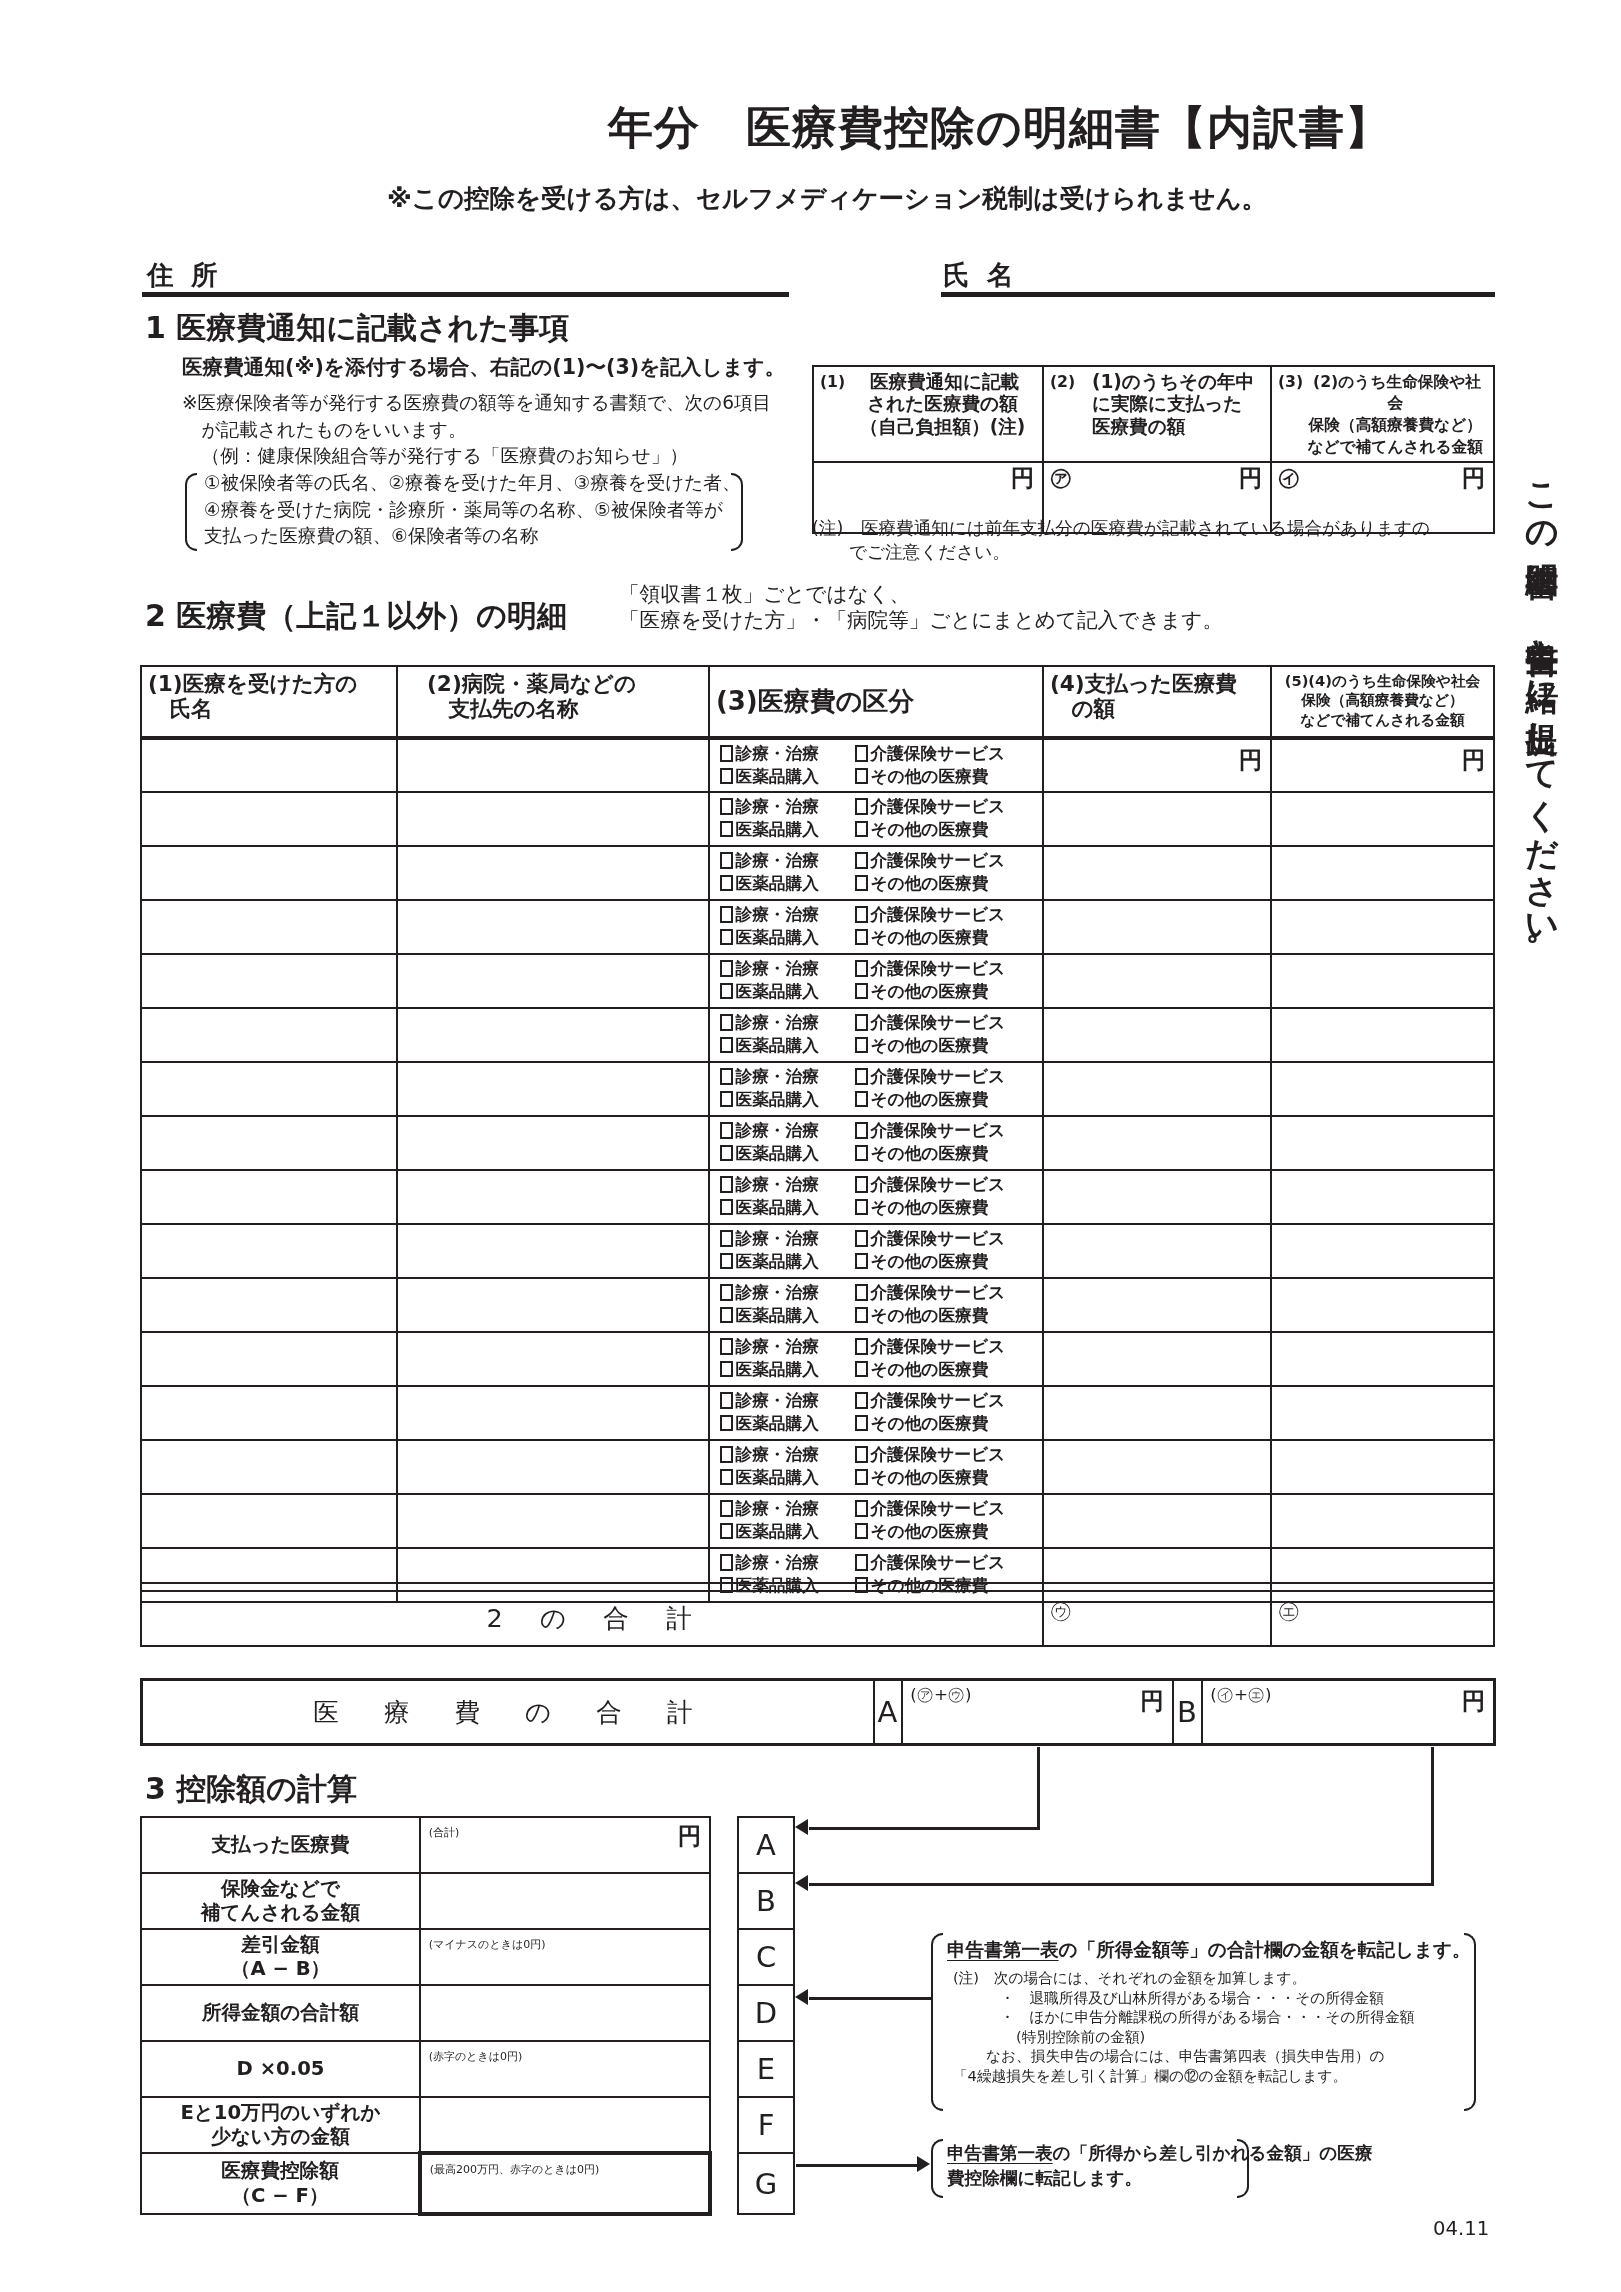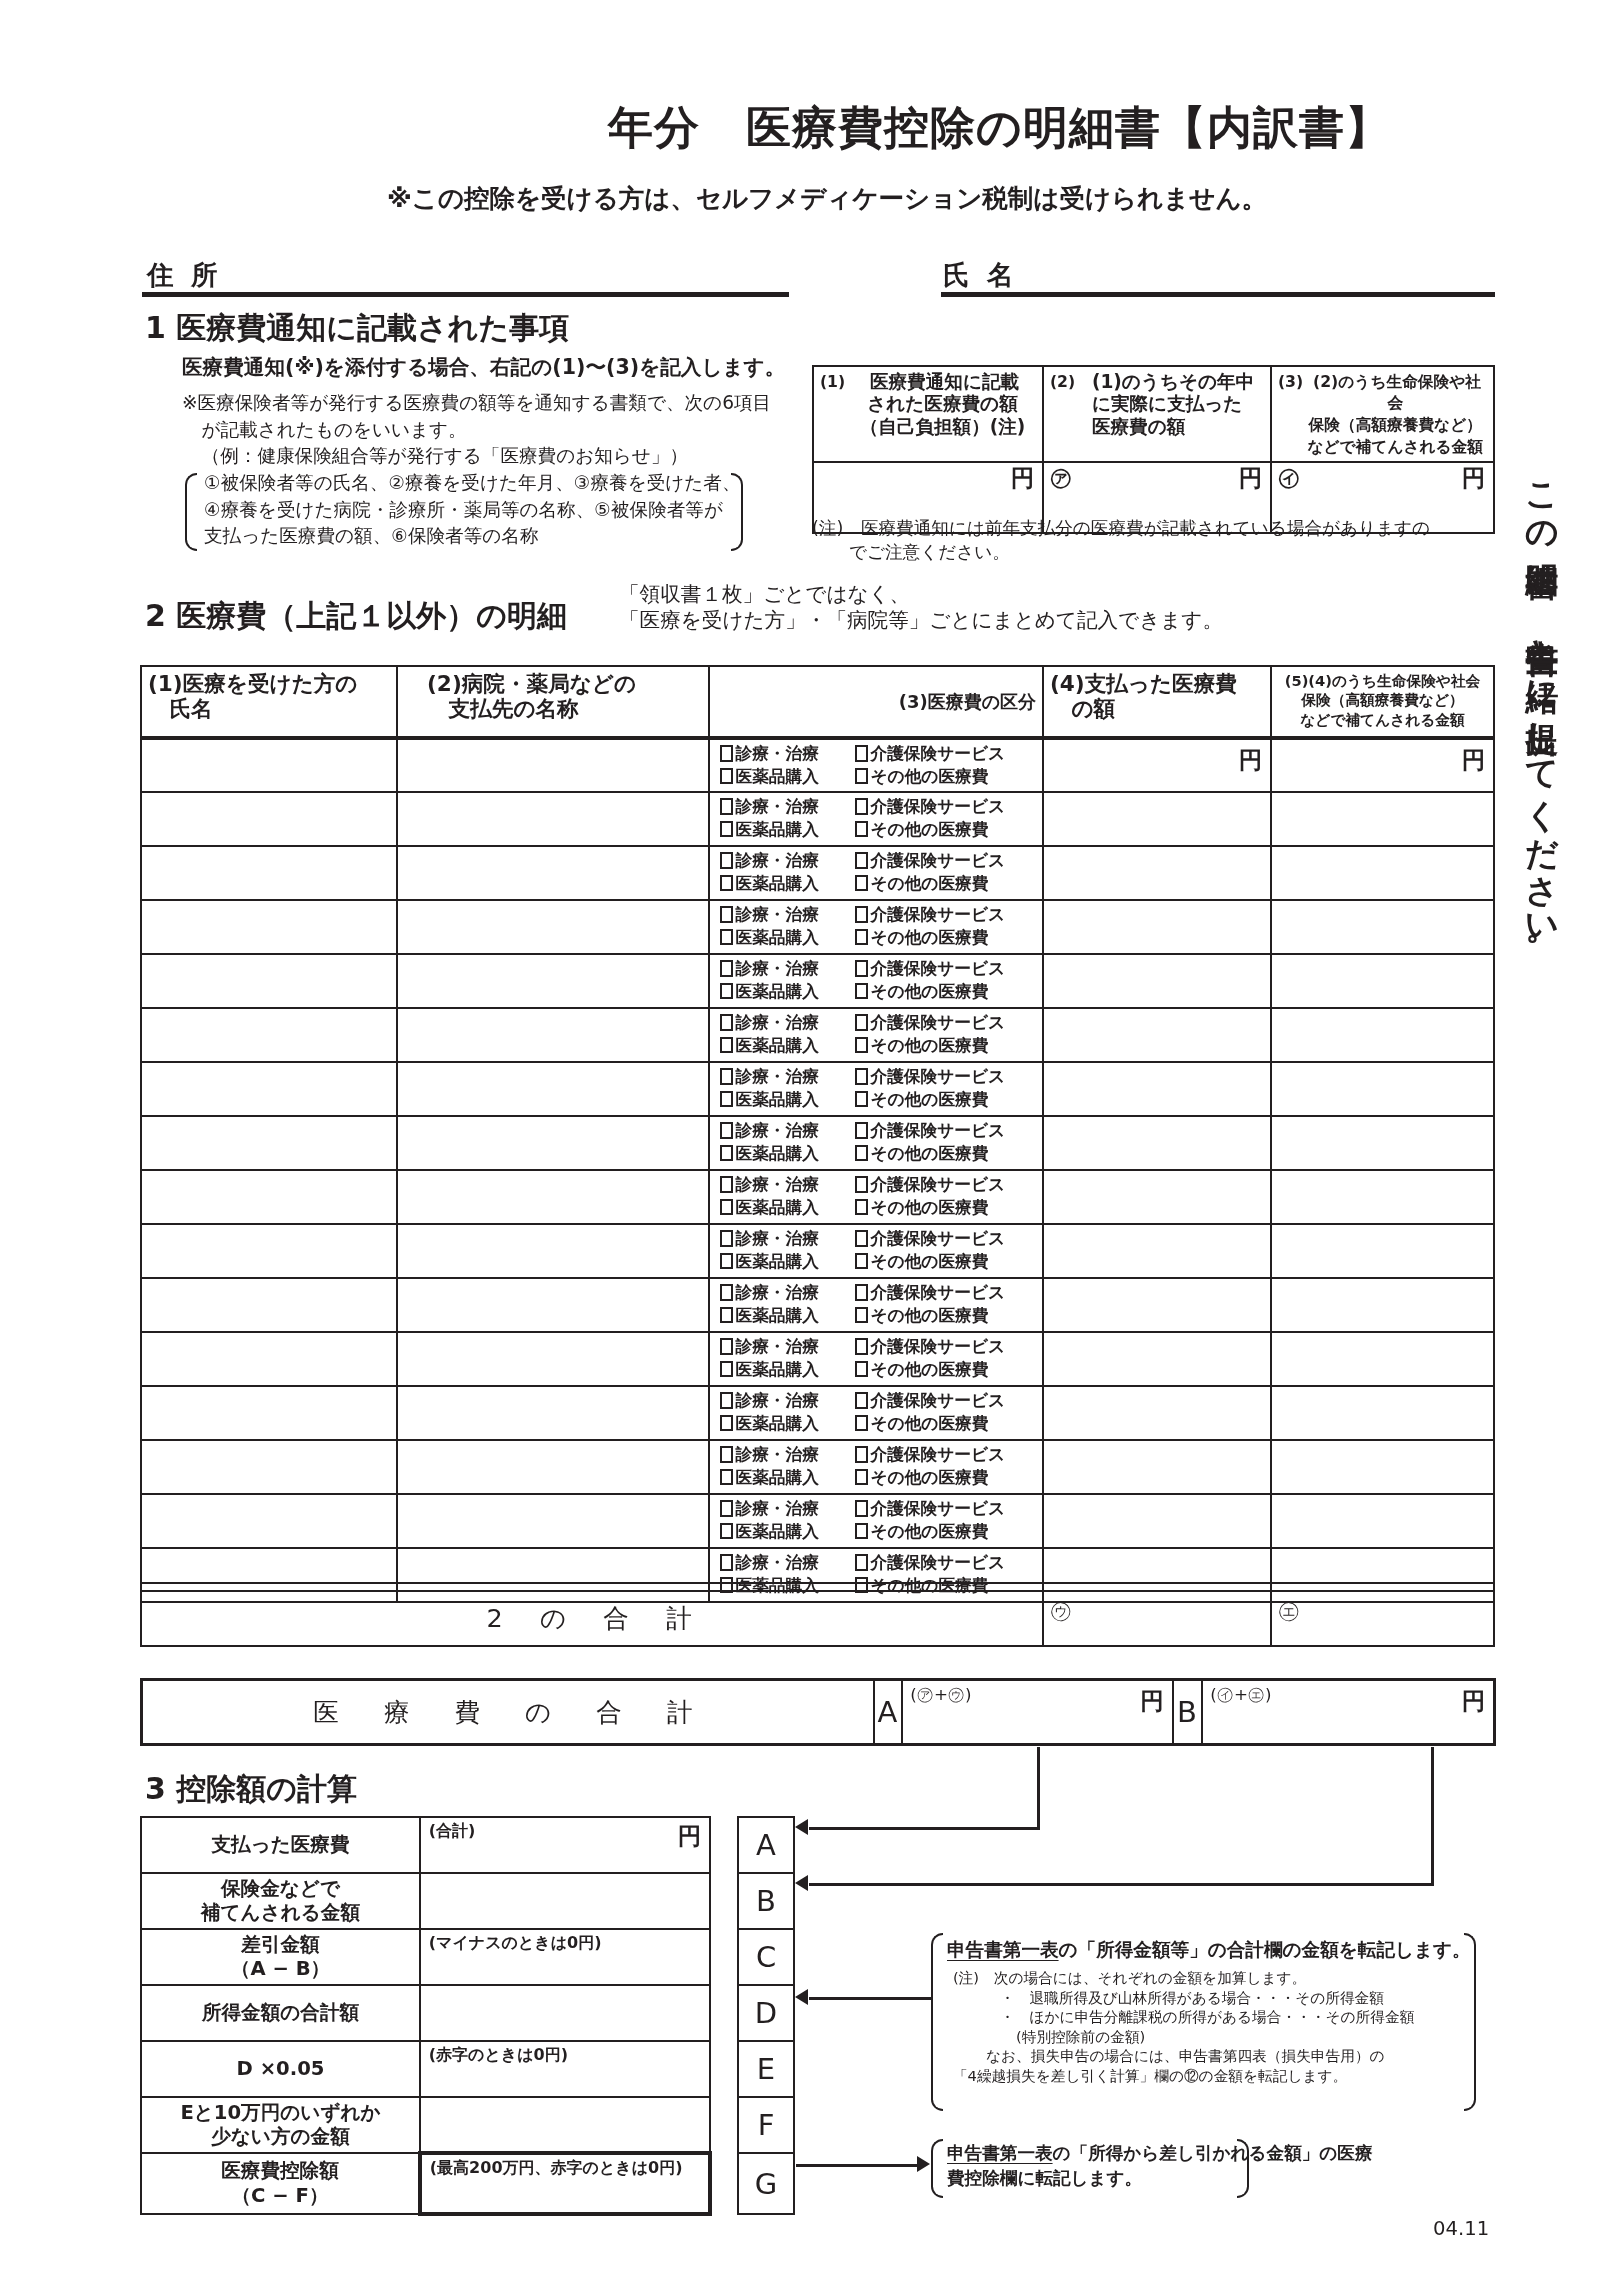--- a/index.html
+++ b/index.html
@@ -18,21 +18,21 @@
   .hdr{padding:3.9px 5.9px;}
   .yen{float:right;margin:3.9px 7.8px 0 0;font-size:23.5px;font-weight:bold;}
   .mark{font-size:21.6px;margin:3.9px 0 0 5.9px;display:inline-block;}
   .cat{font-size:16.7px;font-weight:bold;line-height:22.5px;padding:2px 0 0 9.8px;white-space:nowrap;}
   .cb{display:inline-block;width:13.7px;height:16.7px;border:2px solid #231f20;vertical-align:-2.9px;margin-right:2px;box-sizing:border-box;}
   .cbpair{display:inline-block;width:135px;}
   .vert{writing-mode:vertical-rl;font-size:33px;font-weight:bold;letter-spacing:1px;}
   .lettercell{font-size:29px;text-align:center;vertical-align:middle;}
   .t3 td{font-size:19.6px;font-weight:bold;}
   .lbl3{text-align:center;vertical-align:middle;line-height:24.5px;}
-  .note3{font-size:16px;font-weight:bold;padding:3.9px 7.8px;}
+  .note3{font-size:11px;font-weight:normal;padding:3.9px 7.8px;}
   .line{background:#231f20;position:absolute;}
   .arrowL{position:absolute;width:0;height:0;border-top:8.8px solid transparent;border-bottom:8.8px solid transparent;border-right:13.7px solid #231f20;}
   .arrowR{position:absolute;width:0;height:0;border-top:8.8px solid transparent;border-bottom:8.8px solid transparent;border-left:13.7px solid #231f20;}
   .brace{position:absolute;border:2.9px solid #231f20;border-radius:11.8px;}
   .brL{border-right:none;border-top-right-radius:0;border-bottom-right-radius:0;}
   .brR{border-left:none;border-top-left-radius:0;border-bottom-left-radius:0;}
   .under{text-decoration:underline;text-underline-offset:3.9px;}
 </style>
 </head>
 <body>
@@ -126,21 +126,21 @@
   <thead>
   <tr style="height:72px;border-bottom:4.9px solid #231f20">
     <td class="hdr" style="font-size:21.6px;font-weight:bold;line-height:25.5px">
           <div>(1)医療を受けた方の</div>
           <div>　氏名</div>
         </td>
     <td class="hdr" style="font-size:21.6px;font-weight:bold;line-height:25.5px;padding-left:29px">
           <div>(2)病院・薬局などの</div>
           <div>　支払先の名称</div>
         </td>
-    <td class="hdr" style="font-size:18px;font-weight:bold;text-align:right;vertical-align:middle">(3)医療費の区分</td>
+    <td class="hdr" style="font-size:26px;font-weight:bold;text-align:left;vertical-align:middle">(3)医療費の区分</td>
     <td class="hdr" style="font-size:21.6px;font-weight:bold;line-height:25.5px">
           <div>(4)支払った医療費</div>
           <div>　の額</div>
         </td>
     <td class="hdr" style="font-size:14.7px;font-weight:bold;line-height:19.6px;text-align:center">
           <div>(5)(4)のうち生命保険や社会</div>
           <div>保険（高額療養費など）</div>
           <div>などで補てんされる金額</div>
         </td>
   </tr>

